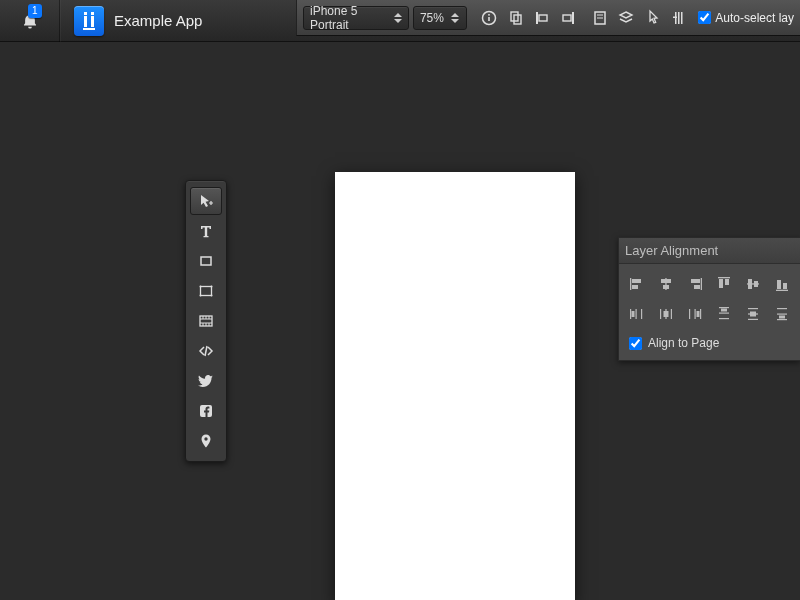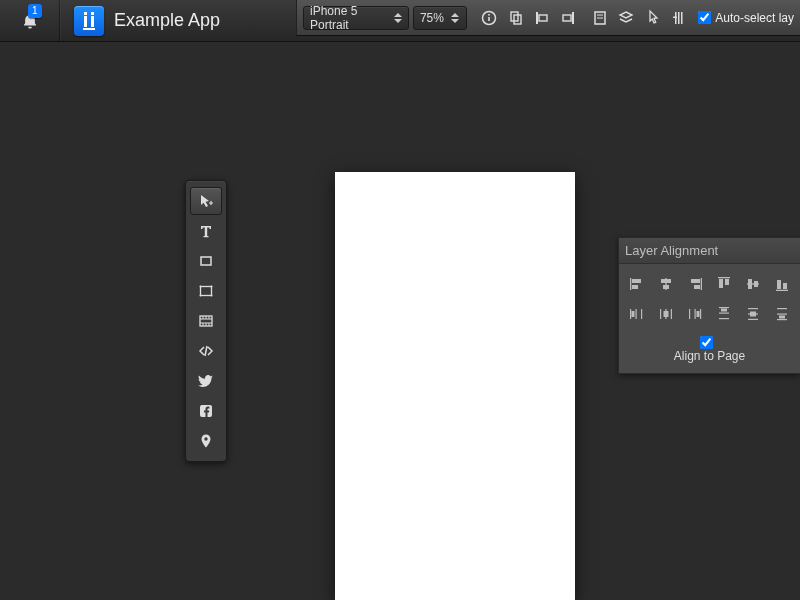--- a/index.html
+++ b/index.html
@@ -25,21 +25,21 @@
     font-size: 10px; line-height: 14px; padding: 0 4px;
     border-radius: 3px; box-shadow: 0 1px 1px rgba(0,0,0,.5);
   }
   .app-logo {
     width: 30px; height: 30px; margin: 0 10px 0 14px;
     background: linear-gradient(#1e90ff,#0a60e0);
     border-radius: 4px; display:flex;align-items:center;justify-content:center;
     box-shadow: inset 0 1px 0 rgba(255,255,255,.3), 0 1px 2px rgba(0,0,0,.5);
   }
   .app-logo svg { fill:#fff; }
-  .app-title { color: #eee; font-size: 18px; }
+  .app-title { color: #eee; font-size: 15px; }
 
   .toolbar-right {
     position: absolute; left: 296px; top: 0;
     height: 36px;
     display: flex; align-items: center;
     background: linear-gradient(#555,#3d3d3d);
     border-left: 1px solid #222; border-bottom: 1px solid #111;
     padding: 0 6px;
     width: 504px; 
   }
@@ -115,21 +115,20 @@
   .panel.align { top: 195px; }
   .align-grid {
     display: grid; grid-template-columns: repeat(6, 1fr);
     padding: 8px 6px 0 6px; gap: 6px 4px;
   }
   .abt { height:24px; display:flex;align-items:center;justify-content:center; }
   .abt svg { fill:#bbb; }
   .align-chk {
     display:flex;align-items:center; color:#ddd; font-size:12px;
     padding: 10px 10px;
-    flex-direction: column;
   }
   .align-chk input { margin-right: 6px; }
 
   
   .panel.history { top: 335px; height: 127px; overflow: hidden; }
   .history-list { }
   .hrow {
     height: 22px; display:flex;align-items:center;
     padding: 0 10px; color:#eaeaea; font-size: 12px;
     border-bottom: 1px solid #3a3a3a;

